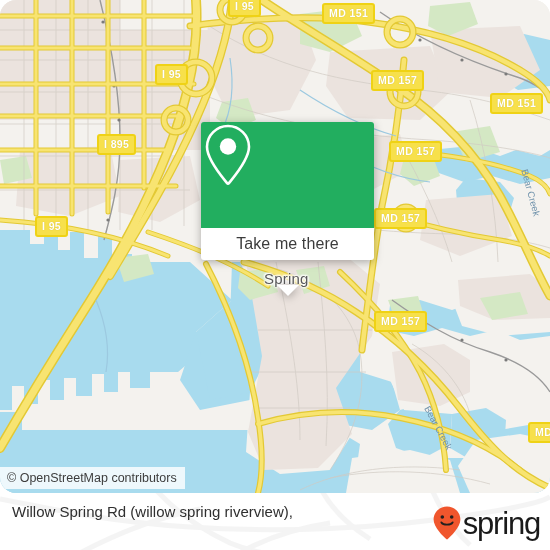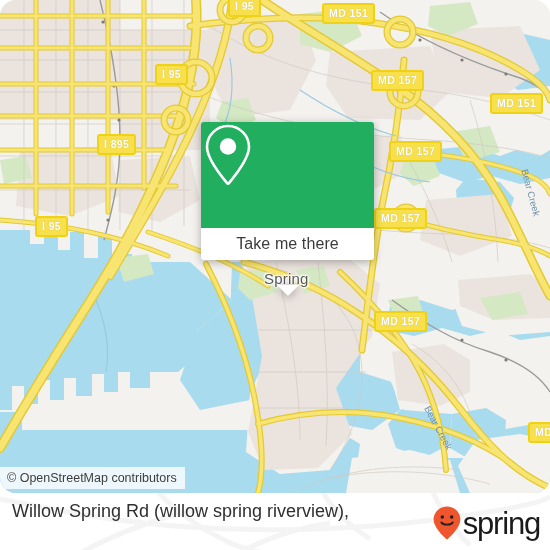--- a/index.html
+++ b/index.html
@@ -86,21 +86,21 @@
   }
 
   
   .footer{
     position:absolute;left:0;top:493px;width:550px;height:57px;
     background:#ffffff;overflow:hidden;
   }
   .footer-mapbg{position:absolute;left:0;top:0;opacity:.55;}
   .footer-title{
     position:absolute;left:12px;top:8px;width:350px;
-    color:#2f2f2f;font-size:18px;line-height:21px;
+    color:#2f2f2f;font-size:15px;line-height:21px;
   }
   .logo{
     position:absolute;right:10px;top:12px;
     display:flex;align-items:center;
   }
   .logo-word{
     font-size:31px;color:#1a1a1a;letter-spacing:-1.2px;
     font-weight:500;line-height:31px;margin-left:1px;
   }
 </style>

